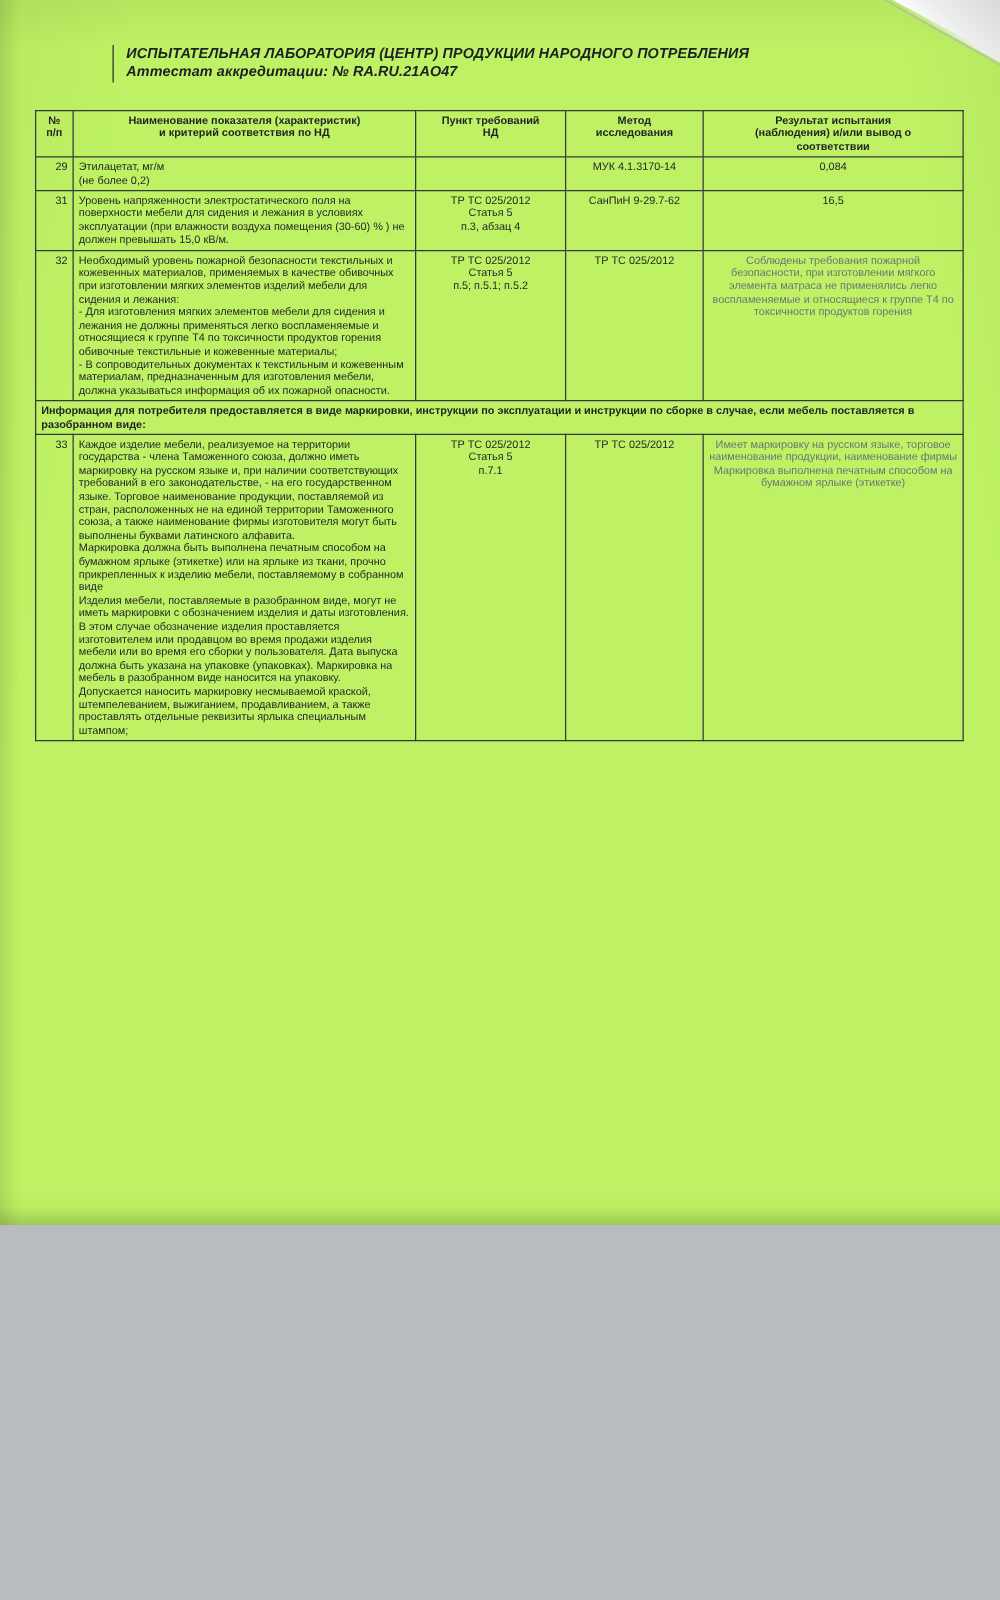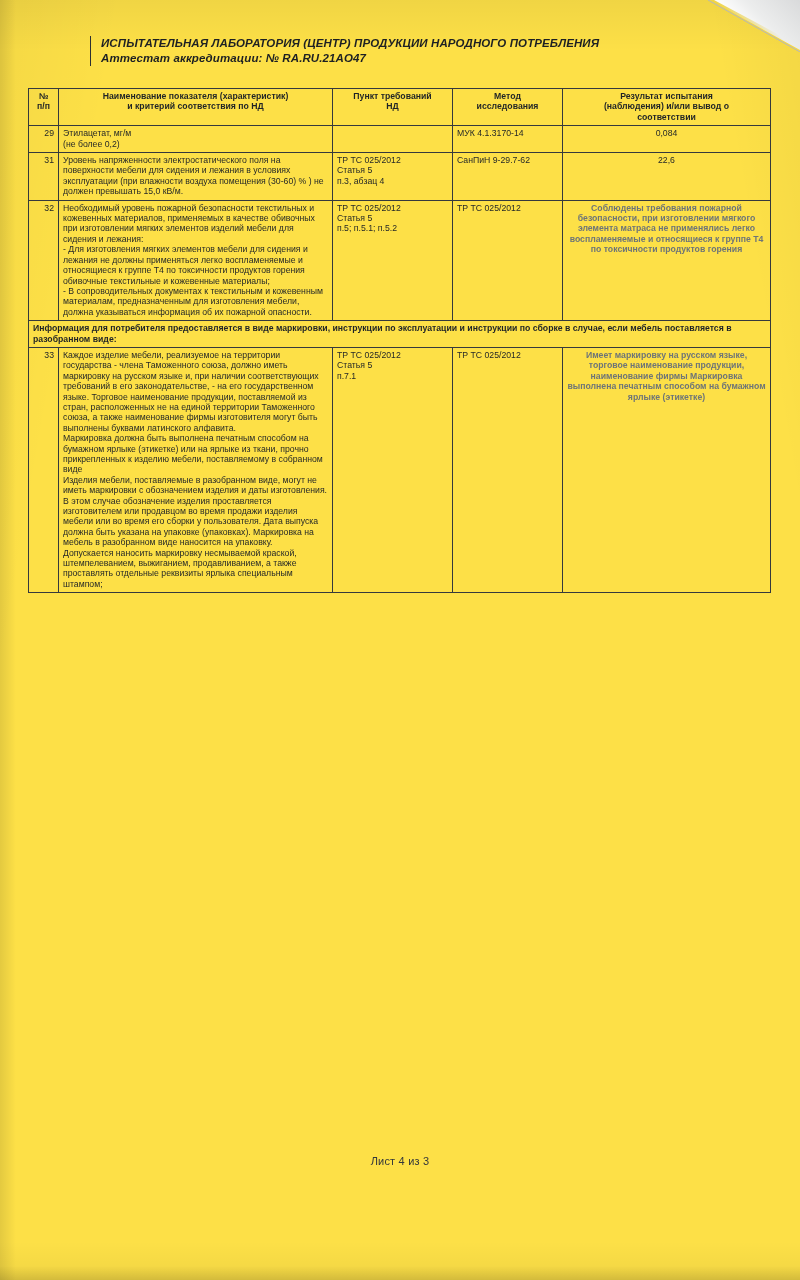--- a/index.html
+++ b/index.html
@@ -6,22 +6,22 @@
     margin: 0;
     padding: 0;
     background: #b9bcbe;
   }
   body {
     font-family: "Liberation Sans", sans-serif;
   }
   .page {
     position: relative;
     width: 800px;
-    height: 1280px;
-    background: #fde047;
+    height: 980px;
+    background: #bef264;
     overflow: hidden;
   }
   
   .paper-tint {
     position: absolute;
     inset: 0;
     background:
       linear-gradient(100deg, rgba(0,0,0,0.035) 0%, rgba(0,0,0,0.0) 12%),
       linear-gradient(260deg, rgba(0,0,0,0.04) 0%, rgba(0,0,0,0.0) 9%),
       linear-gradient(180deg, rgba(0,0,0,0.05) 0%, rgba(0,0,0,0.0) 4%),
@@ -126,31 +126,31 @@
   .col-req   { width: 120px; }
   .col-met   { width: 110px; }
   .col-res   { width: 208px; }
 
   td.num {
     text-align: right;
     vertical-align: middle;
     font-size: 9.2px;
   }
   td.req, td.met {
+    text-align: center;
   }
   td.res {
     text-align: center;
     vertical-align: middle;
     color: #5c6368;
     font-size: 8.6px;
     line-height: 10.6px;
   }
   td.res.faint {
     color: #6d7478;
-    font-weight: bold;
   }
   .note-row td {
     font-weight: bold;
     font-size: 8.9px;
     line-height: 10.8px;
     padding: 2px 4px 3px 6px;
     color: #16191c;
   }
   .tight { white-space: pre-line; }
 
@@ -231,21 +231,21 @@
           <td class="met tight">МУК 4.1.3170-14</td>
           <td class="res">0,084</td>
         </tr>
         <tr>
           <td class="num">31</td>
           <td class="tight">Уровень напряженности электростатического поля на поверхности мебели для сидения и лежания в условиях эксплуатации (при влажности воздуха помещения (30-60) % ) не должен превышать 15,0 кВ/м.</td>
           <td class="req tight">ТР ТС 025/2012
 Статья 5
 п.3, абзац 4</td>
           <td class="met tight">СанПиН 9-29.7-62</td>
-          <td class="res">22,6</td>
+          <td class="res">16,5</td>
         </tr>
         <tr>
           <td class="num">32</td>
           <td class="tight">Необходимый уровень пожарной безопасности текстильных и кожевенных материалов, применяемых в качестве обивочных при изготовлении мягких элементов изделий мебели для сидения и лежания:
 - Для изготовления мягких элементов мебели для сидения и лежания не должны применяться легко воспламеняемые и относящиеся к группе Т4 по токсичности продуктов горения обивочные текстильные и кожевенные материалы;
 - В сопроводительных документах к текстильным и кожевенным материалам, предназначенным для изготовления мебели, должна указываться информация об их пожарной опасности.</td>
           <td class="req tight">ТР ТС 025/2012
 Статья 5
 п.5; п.5.1; п.5.2</td>
           <td class="met tight">ТР ТС 025/2012</td>

